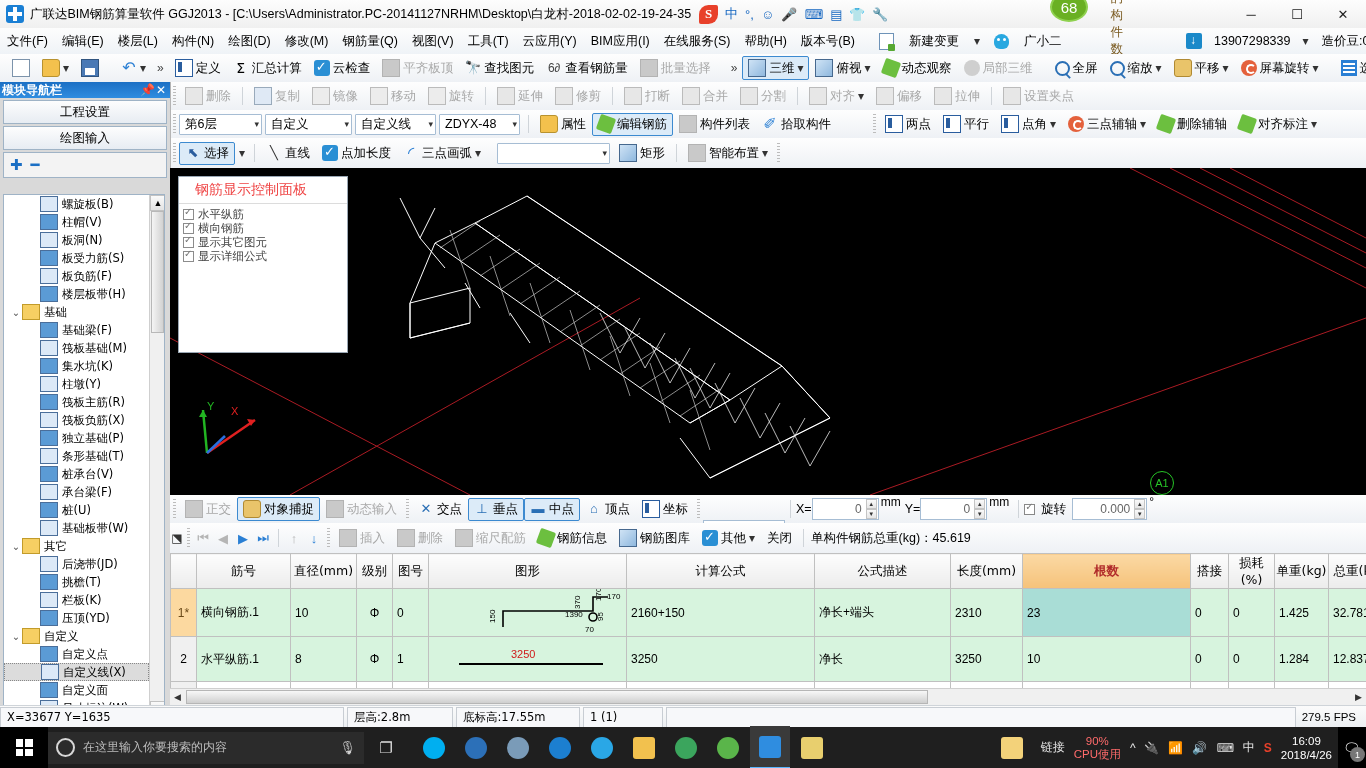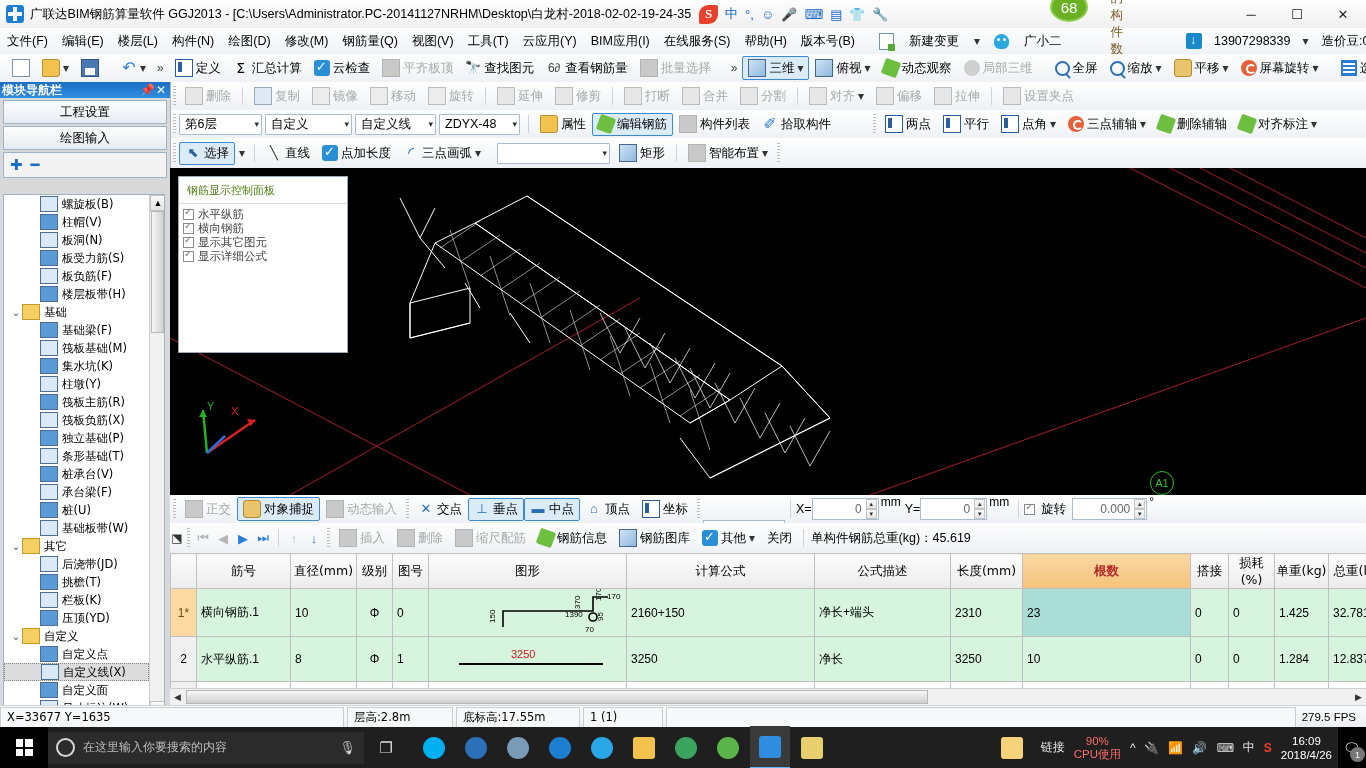--- a/index.html
+++ b/index.html
@@ -171,21 +171,21 @@
   .hsb .a{width:14px;text-align:center;font-size:9px;}
   .hsb .th{flex:1;margin:1px 2px;background:linear-gradient(#f7f7f7,#d0d0d0);border:1px solid #b6b6b6;height:11px;}
   .lp-bot{position:absolute;left:3px;top:656px;width:160px;}
 
   
   .viewport{position:absolute;left:170px;top:168px;width:1196px;height:327px;background:#000;overflow:hidden;}
   .rebar-panel{
     position:absolute;left:8px;top:8px;width:168px;height:175px;
     background:#fff;border:1px solid #9aa7b4;
   }
-  .rp-title{height:26px;display:flex;align-items:center;padding-left:8px;color:#4d7c0f;font-size:11px;border-bottom:1px solid #dcdcdc;}
+  .rp-title{height:26px;display:flex;align-items:center;padding-left:16px;color:#ef4444;font-size:14px;border-bottom:1px solid #dcdcdc;}
   .rp-list{padding:3px 0 0 4px;}
   .rp-item{display:flex;align-items:center;gap:4px;height:14px;font-size:11.5px;color:#444;}
   .cb{width:9px;height:9px;border:1px solid #8c8c8c;background:#fff;position:relative;flex:0 0 auto;}
   .cb:after{content:"\2713";position:absolute;left:0px;top:-4px;font-size:10px;color:#777;}
   .axis{position:absolute;left:25px;top:230px;width:70px;height:60px;}
   .lbl-a1{position:absolute;left:980px;top:303px;width:22px;height:22px;border:1.5px solid #27c427;border-radius:50%;color:#27c427;font-size:11px;display:flex;align-items:center;justify-content:center;}
 
   
   .snapbar{
     position:absolute;left:170px;top:495px;width:1196px;height:28px;

